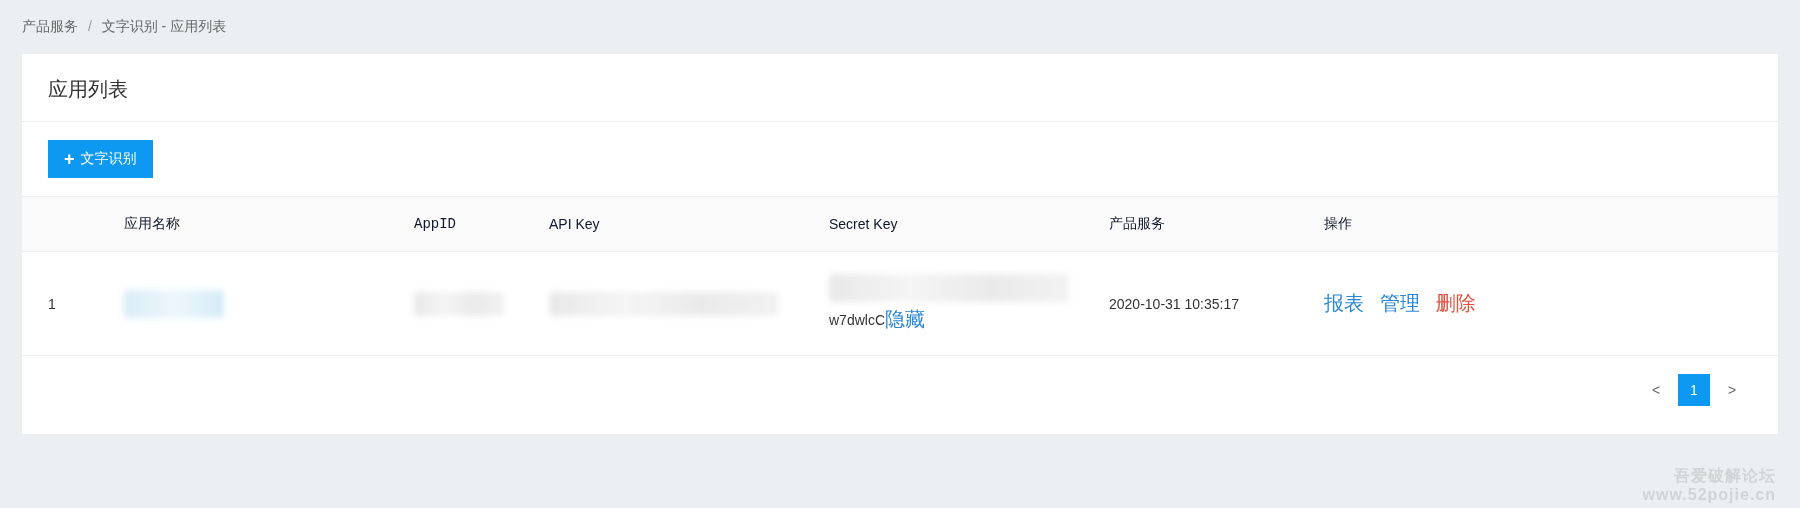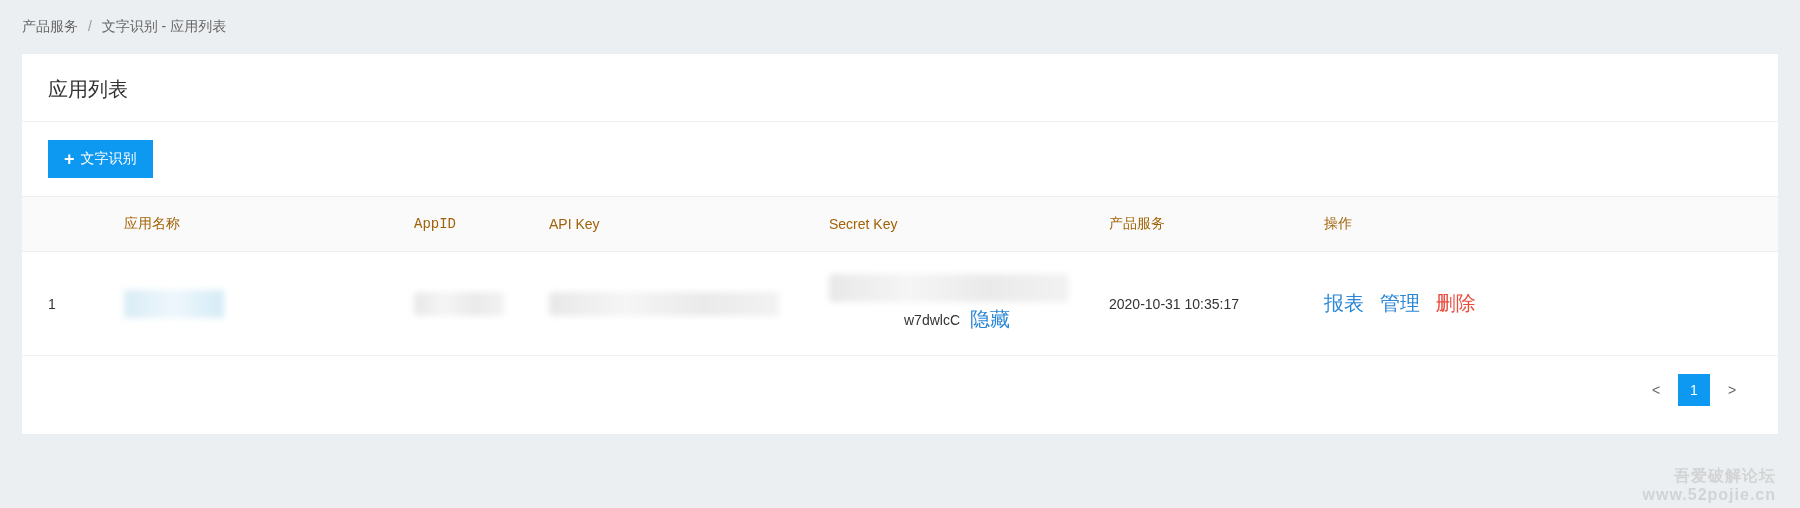--- a/index.html
+++ b/index.html
@@ -64,21 +64,21 @@
       border-collapse: collapse;
     }
     thead tr {
       background: #fafafa;
       border-top: 1px solid #eee;
       border-bottom: 1px solid #eee;
     }
     th {
       text-align: left;
       font-weight: 400;
-      color: #a16207;
+      color: #0f172a;
       padding: 18px 12px;
       font-size: 14px;
     }
     td {
       padding: 22px 12px;
       color: #333;
       font-size: 14px;
       vertical-align: middle;
       border-bottom: 1px solid #f0f0f0;
     }
@@ -102,22 +102,20 @@
     .blur-apikey { width: 230px; height: 24px; }
     .blur-secret-top { width: 240px; height: 28px; display:block; margin-bottom: 4px; }
 
     .secret-row {
       display: flex;
       flex-direction: column;
     }
     .secret-bottom {
       display: flex;
       align-items: center;
-      gap: 10px;
-      justify-content: center;
     }
     .secret-text { color: #333; }
     .link {
       color: #2b87d6;
       cursor: pointer;
       font-size: 20px;
     }
     .link-danger { color: #e74c3c; }
     .ops a { margin-right: 12px; text-decoration: none; }
 

